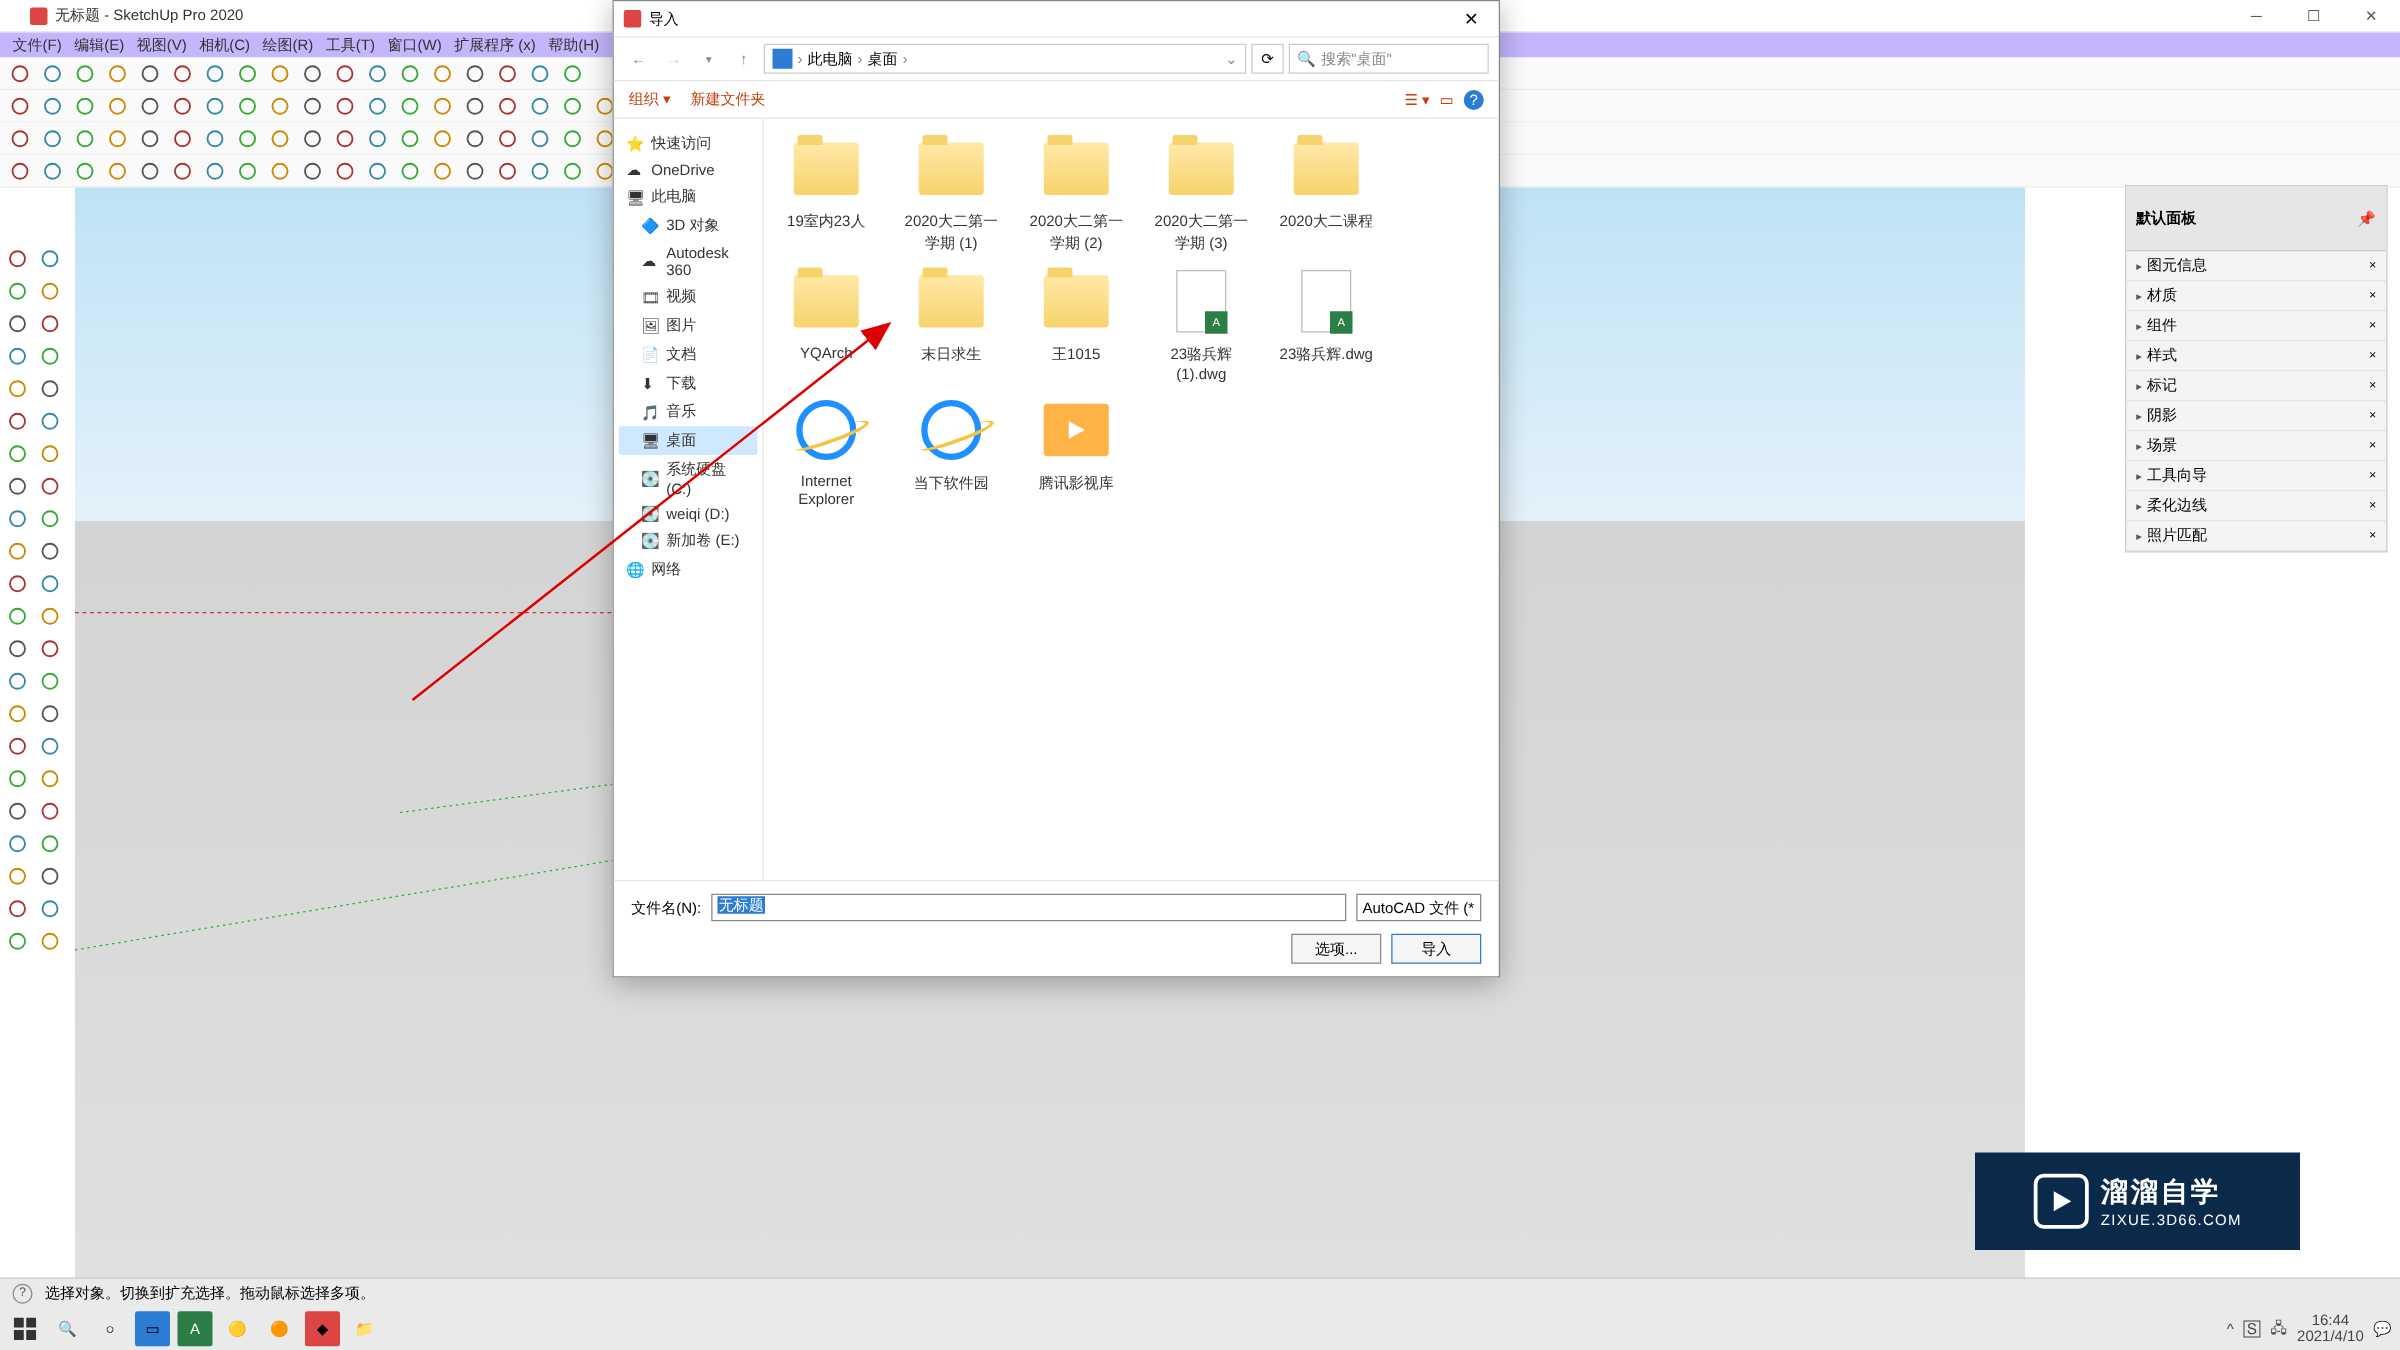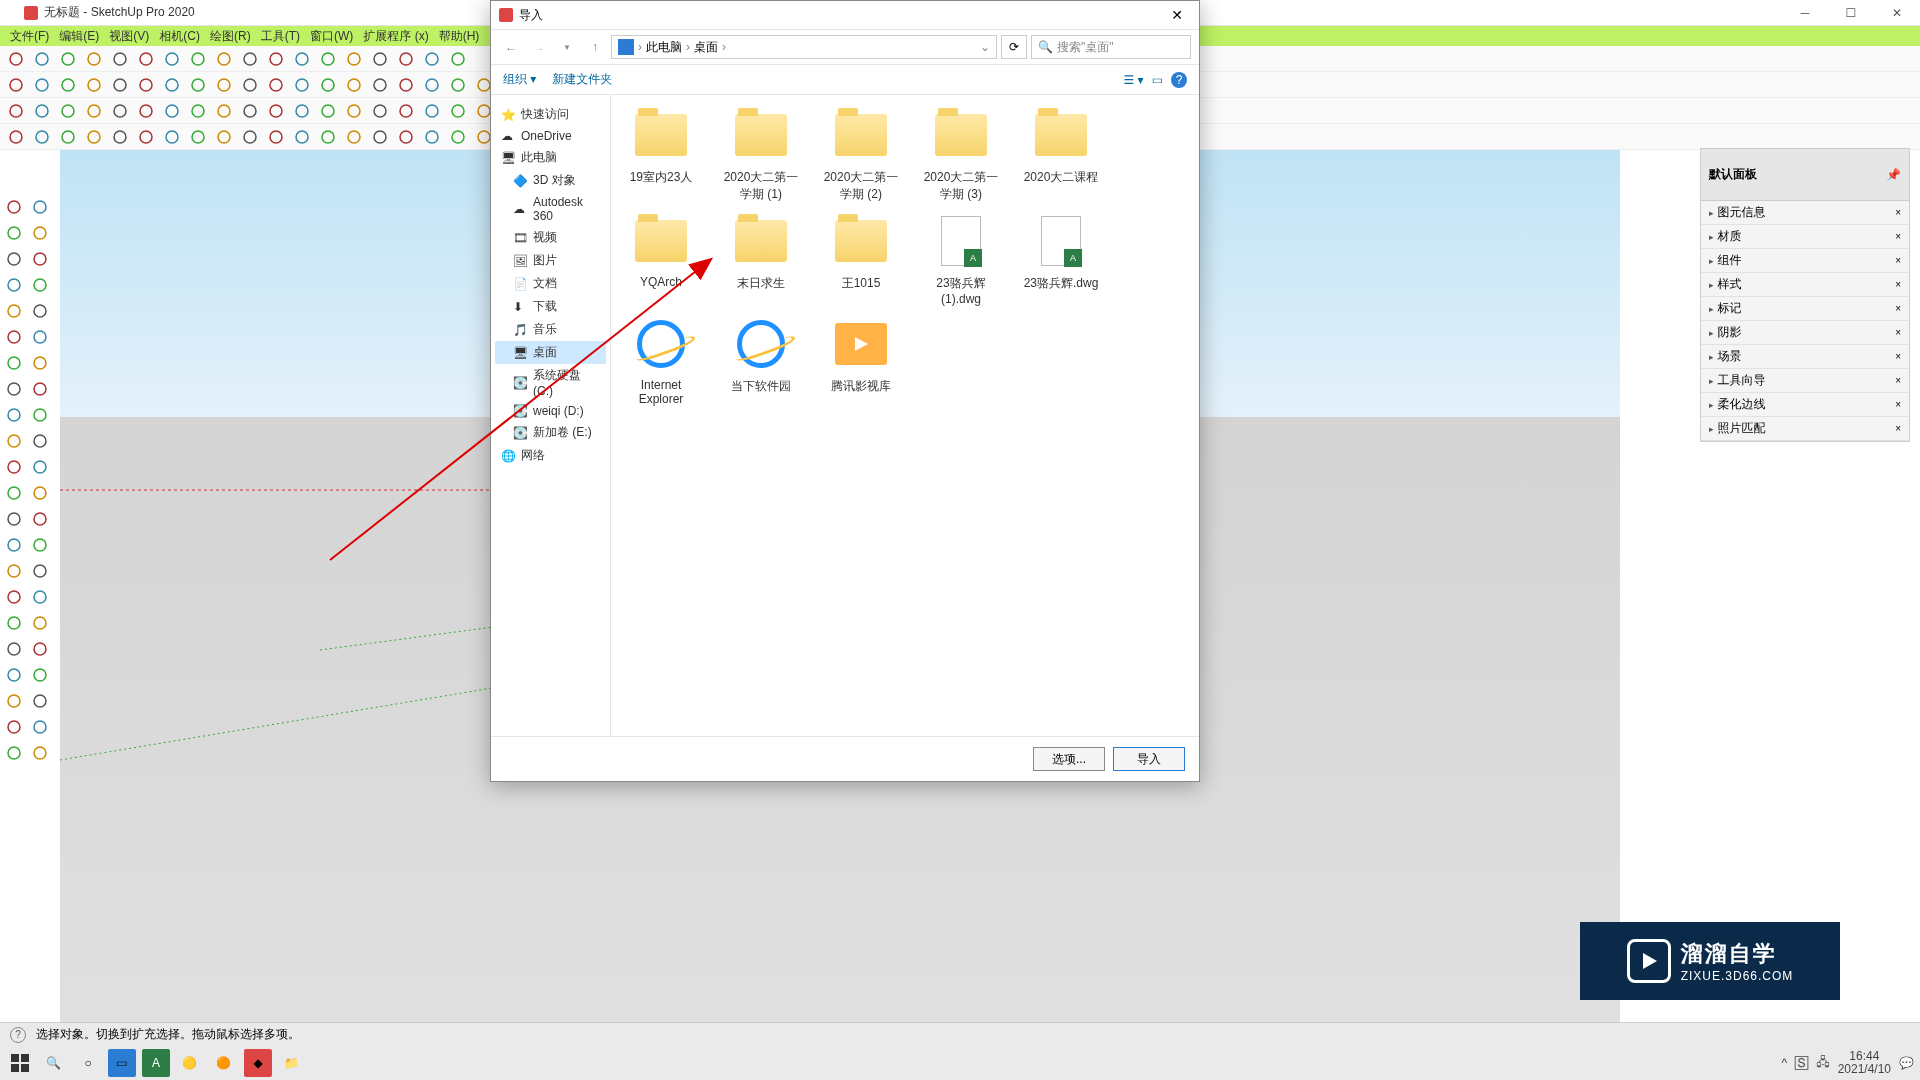--- a/index.html
+++ b/index.html
@@ -4,21 +4,21 @@
 <style>
 *{margin:0;padding:0;box-sizing:border-box;font-family:"Microsoft YaHei",sans-serif;font-size:12px;}
 body{width:1920px;height:1080px;overflow:hidden;background:#fff;position:relative;}
 
 
 .titlebar{height:26px;background:#fff;display:flex;align-items:center;padding:0 24px;border-bottom:1px solid #e5e5e5;}
 .titlebar .app-icon{width:14px;height:14px;background:#d44;border-radius:2px;margin-right:6px;}
 .titlebar .title{flex:1;color:#333;font-size:12px;}
 .winbtns{position:absolute;right:0;top:0;display:flex;height:26px;}
 .winbtn{width:46px;display:flex;align-items:center;justify-content:center;color:#555;cursor:default;}
-.menubar{height:20px;display:flex;align-items:center;gap:2px;padding:0 6px;background:#bef264;}
+.menubar{height:20px;display:flex;align-items:center;gap:2px;padding:0 6px;background:#c4b5fd;}
 .menubar span{padding:2px 4px;color:#333;}
 .toolbar-row{height:26px;display:flex;align-items:center;gap:2px;padding:0 4px;background:#fafafa;border-bottom:1px solid #eee;}
 .tool-btn{width:24px;height:24px;display:flex;align-items:center;justify-content:center;border-radius:3px;}
 .tool-btn svg{width:18px;height:18px;}
 
 
 .workspace{position:absolute;left:60px;top:150px;right:300px;bottom:40px;background:linear-gradient(#bfe3f5 0%, #e4f1fa 30%, #d4d4d4 30%, #e0e0e0 100%);}
 
 
 .left-tools{position:absolute;left:2px;top:195px;width:54px;display:flex;flex-wrap:wrap;gap:2px;}
@@ -44,21 +44,21 @@
 .dlg-title .app-icon{width:14px;height:14px;background:#d44;border-radius:2px;margin-right:6px;}
 .dlg-title .x{margin-left:auto;font-size:14px;padding:0 8px;}
 .dlg-nav{height:36px;border-top:1px solid #e5e5e5;border-bottom:1px solid #e5e5e5;display:flex;align-items:center;padding:0 8px;gap:4px;}
 .nav-arrow{width:24px;height:24px;display:flex;align-items:center;justify-content:center;color:#888;}
 .breadcrumb{flex:1;height:24px;border:1px solid #ccc;display:flex;align-items:center;padding:0 6px;gap:4px;font-size:12px;}
 .bc-icon{width:16px;height:16px;background:#2b7cd3;}
 .bc-sep{color:#888;}
 .refresh-btn{width:26px;height:24px;border:1px solid #ccc;display:flex;align-items:center;justify-content:center;}
 .search-box{width:160px;height:24px;border:1px solid #ccc;display:flex;align-items:center;padding:0 6px;color:#888;}
 .dlg-toolbar{height:30px;border-bottom:1px solid #e5e5e5;display:flex;align-items:center;padding:0 12px;gap:16px;}
-.dlg-toolbar span{color:#0369a1;}
+.dlg-toolbar span{color:#c2410c;}
 .dlg-tool-right{margin-left:auto;display:flex;gap:8px;align-items:center;}
 .dlg-body{flex:1;display:flex;overflow:hidden;}
 .dlg-tree{width:120px;border-right:1px solid #e5e5e5;padding:8px 4px;overflow:auto;}
 .tree-item{display:flex;align-items:center;gap:6px;padding:3px 6px;font-size:12px;color:#333;border-radius:2px;}
 .tree-item.sel{background:#cde8ff;}
 .tree-indent{padding-left:18px;}
 .tree-icn{width:14px;height:14px;flex-shrink:0;}
 .dlg-files{flex:1;padding:10px;display:flex;flex-wrap:wrap;align-content:flex-start;gap:8px 20px;}
 .file-item{width:80px;display:flex;flex-direction:column;align-items:center;text-align:center;font-size:11px;color:#333;}
 .file-icn{width:60px;height:60px;margin-bottom:4px;display:flex;align-items:center;justify-content:center;}
@@ -1018,20 +1018,27 @@
               <svg width="20" height="20">
                 <path d="M4,3 L17,10 L4,17 Z" fill="#fff"></path>
               </svg>
             </div>
           </div>
           <div>腾讯影视库</div>
         </div>
       </div>
   </div>
   <div class="dlg-footer">
+    <div class="fn-row">
+      <span class="fn-label">文件名(N):</span>
+      <div class="fn-input"><span class="sel">无标题</span></div>
+      <div class="fn-type">
+          <span>AutoCAD 文件 (*</span>
+        </div>
+    </div>
     <div class="btn-row">
       <div class="dlg-btn">
           <span>选项...</span>
         </div>
       <div class="dlg-btn primary">
           <span>导入</span>
         </div>
     </div>
   </div>
 </div>

